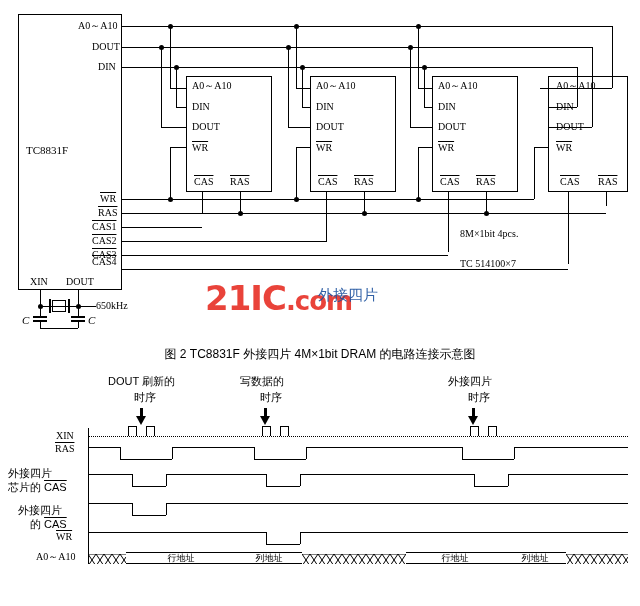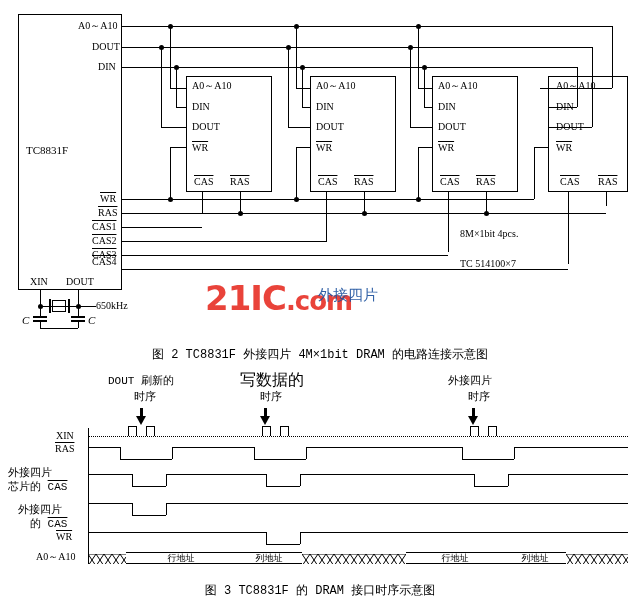--- a/index.html
+++ b/index.html
@@ -11,21 +11,21 @@
   .hl{height:1px;}
   .vl{width:1px;}
   .hl2{height:2px;}
   .vl2{width:2px;}
   .box{position:absolute;border:1px solid #000;box-sizing:border-box;background:transparent;}
   .lbl{position:absolute;white-space:nowrap;font-size:10px;line-height:11px;}
   .lblm{position:absolute;white-space:nowrap;font-size:11px;line-height:12px;}
   .ovl{text-decoration:overline;}
   .dot{position:absolute;width:5px;height:5px;background:#000;border-radius:50%;}
   .cap{position:absolute;text-align:center;font-size:12px;white-space:nowrap;}
-  .zh{font-family:Liberation Mono, monospace;}
+  .zh{font-family:Liberation Sans, sans-serif;}
 
   
   .wm{position:absolute;left:205px;top:278px;font-family:"DejaVu Sans",sans-serif;font-weight:bold;font-size:34px;color:#e8342a;letter-spacing:-1px;opacity:.92;}
   .wm2{position:absolute;left:318px;top:286px;font-family:"DejaVu Sans",sans-serif;font-size:15px;color:#1a4f9c;opacity:.9;}
 
   
   .tl{position:absolute;background:#000;height:1px;}
   .tv{position:absolute;background:#000;width:1px;}
   .dash{position:absolute;border-top:1px dotted #000;height:0;}
   .arrow{position:absolute;width:0;height:0;border-left:5px solid transparent;border-right:5px solid transparent;border-top:9px solid #000;}
@@ -191,21 +191,21 @@
 
   <div class="wm">
     <span>21IC</span><span style="font-size:26px;">.com</span>
   </div>
   <div class="wm2 zh">外接四片</div>
 
   <div class="cap zh" style="left:0;top:346px;width:640px;">图 2  TC8831F 外接四片 4M×1bit  DRAM 的电路连接示意图</div>
 
   <div class="lbl zh" style="left:108px;top:376px;font-size:11px;">DOUT 刷新的</div>
   <div class="lbl zh" style="left:134px;top:392px;font-size:11px;">时序</div>
-  <div class="lbl zh" style="left:240px;top:376px;font-size:16px;">写数据的</div>
+  <div class="lbl zh" style="left:240px;top:376px;font-size:11px;">写数据的</div>
   <div class="lbl zh" style="left:260px;top:392px;font-size:11px;">时序</div>
   <div class="lbl zh" style="left:448px;top:376px;font-size:11px;">外接四片</div>
   <div class="lbl zh" style="left:468px;top:392px;font-size:11px;">时序</div>
 
   <div class="astem" style="left:140px;top:408px;height:10px;"></div>
   <div class="arrow" style="left:136px;top:416px;"></div>
   <div class="astem" style="left:264px;top:408px;height:10px;"></div>
   <div class="arrow" style="left:260px;top:416px;"></div>
   <div class="astem" style="left:472px;top:408px;height:10px;"></div>
   <div class="arrow" style="left:468px;top:416px;"></div>
@@ -301,15 +301,14 @@
   <div class="bus" style="left:406px;top:552px;width:98px;"></div>
   <div class="buslbl" style="left:406px;top:552px;width:98px;">行地址</div>
   <div class="bus" style="left:504px;top:552px;width:62px;"></div>
   <div class="buslbl" style="left:504px;top:552px;width:62px;">列地址</div>
   <div class="busx" style="left:566px;top:552px;width:62px;">
     <svg width="62" height="12" viewBox="0 0 62 12" preserveAspectRatio="none">
         <path d="M0 0 H62 M0 12 H62 M0 0 L8 12 M8 0 L0 12 M8 0 L16 12 M16 0 L8 12 M16 0 L24 12 M24 0 L16 12 M24 0 L32 12 M32 0 L24 12 M32 0 L40 12 M40 0 L32 12 M40 0 L48 12 M48 0 L40 12 M48 0 L56 12 M56 0 L48 12 M56 0 L62 9 M62 3 L56 12" stroke="#000" fill="none" stroke-width="1"></path>
       </svg>
   </div>
 
-  <div class="cap zh" style="left:0;top:582px;width:640px;">图 3  TC8831F 的 DRAM 接口时序示意图</div>
 
 </div>
 
 </body></html>

